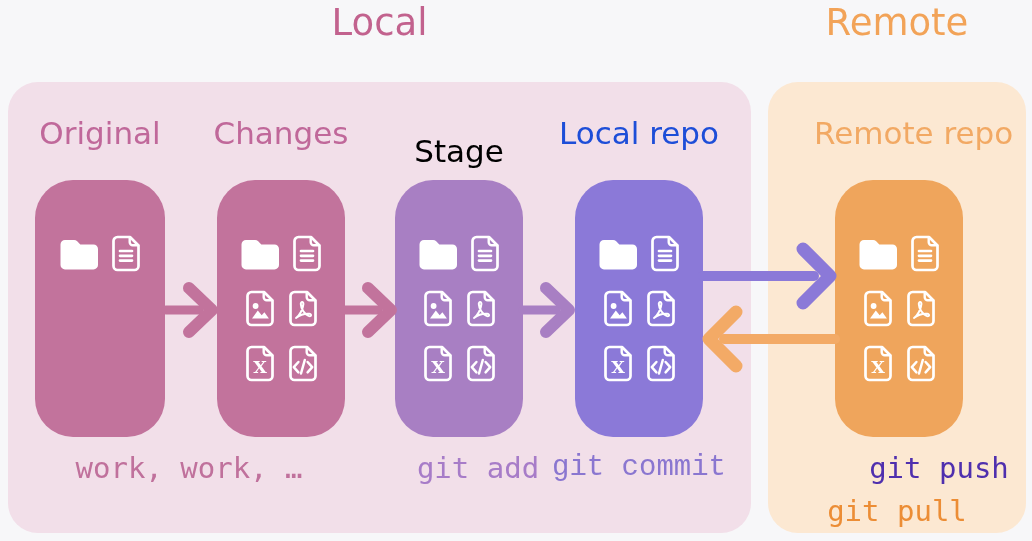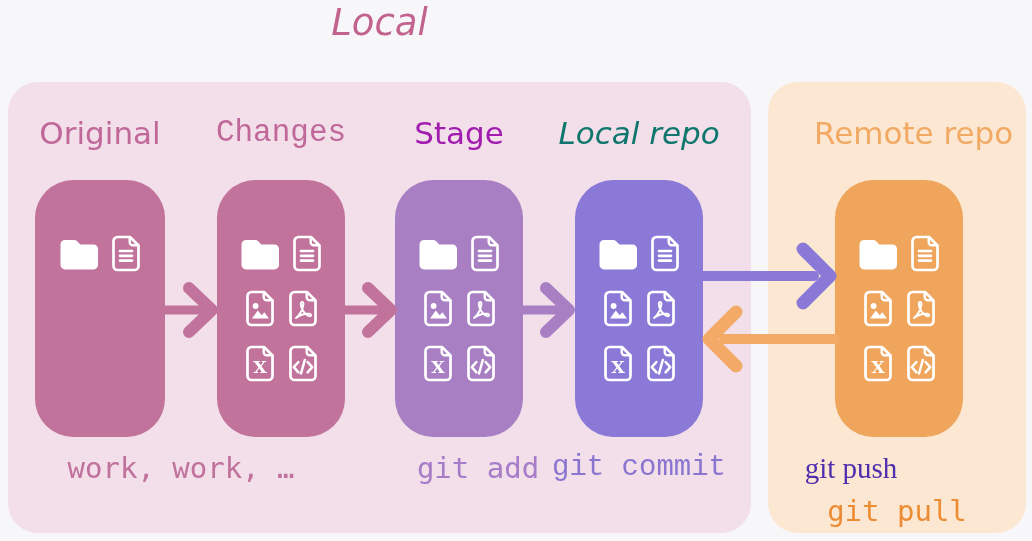--- a/index.html
+++ b/index.html
@@ -7,31 +7,31 @@
     position:relative; width:1032px; height:541px; overflow:hidden;
     background:#f7f7f9;
     font-family:"DejaVu Sans","Liberation Sans",sans-serif;
   }
   .zone { position:absolute; top:82px; height:451px; border-radius:30px; }
   .zone-local  { left:8px;   width:743px; }
   .zone-remote { left:768px; width:258px; }
 
   .zone-title {
     position:absolute; top:0; height:46px; line-height:46px;
-    text-align:center; font-size:37px; font-weight:500; white-space:nowrap;font-style:italic;
+    text-align:center; font-size:37px; font-weight:500; white-space:nowrap;
   }
   .zone-title-local  { left:8px;   width:743px; }
   .zone-title-remote { left:768px; width:258px; }
 
   .col-label {
     position:absolute; top:112px; height:42px; line-height:42px;
     text-align:center; font-size:31px; font-weight:400; white-space:nowrap;
   }
   .pos-label-original    { left:15px;  width:170px; }
-  .pos-label-changes     { left:196px; width:170px;font-family:Liberation Mono, monospace; }
+  .pos-label-changes     { left:196px; width:170px; }
   .pos-label-stage       { left:374px; width:170px; }
   .pos-label-local-repo  { left:554px; width:170px; }
   .pos-label-remote-repo { left:814px; width:170px; }
 
   .card { position:absolute; top:180px; height:257px; border-radius:38px; }
   .pos-card-original    { left:35px;  width:130px; }
   .pos-card-changes     { left:217px; width:128px; }
   .pos-card-stage       { left:395px; width:128px; }
   .pos-card-local-repo  { left:575px; width:128px; }
   .pos-card-remote-repo { left:835px; width:128px; }
@@ -40,38 +40,39 @@
   .icon-row  { display:flex; align-items:center; gap:11px; height:39px; }
   .icon-file   { width:32px; height:39px; display:block; }
   .icon-folder { width:40px; height:32px; display:block; }
 
   .cmd {
     position:absolute; top:448px; height:40px; line-height:40px;
     transform:translateX(-50%); white-space:nowrap;
     font-family:"DejaVu Sans Mono","Liberation Mono",monospace;
     font-size:29px;
   }
-  .pos-cmd-work       { left:181px; }
+  .pos-cmd-work       { left:189px; }
   .pos-cmd-git-add    { left:478px; }
   .pos-cmd-git-commit { left:639px;font-family:Liberation Mono, monospace; }
-  .pos-cmd-git-push   { left:851px; font-weight:500;font-family:Liberation Serif, serif; }
+  .pos-cmd-git-push   { left:939px; font-weight:500; }
   .pos-cmd-git-pull   { left:897px; top:491px; }
 
   .arrows { position:absolute; left:0; top:0; width:1032px; height:541px; pointer-events:none; }
   .hidden-defs { position:absolute; width:0; height:0; overflow:hidden; }
 </style>
 </head>
 <body>
 
 <div class="canvas">
 
   <div class="zone zone-local" style="background: rgb(242, 223, 233);"></div>
   <div class="zone zone-remote" style="background: rgb(252, 232, 210);"></div>
 
   <div class="zone-title zone-title-local" style="color: rgb(194, 98, 142);">Local</div>
+  <div class="zone-title zone-title-remote" style="color: rgb(242, 163, 88);">Remote</div>
 
   <div id="columns">
       <div class="col-label pos-label-original" style="color: rgb(192, 104, 154);">Original</div>
       <div class="card pos-card-original" style="background: rgb(194, 115, 156);">
         <div class="icon-rows">
           <div class="icon-row">
             <svg class="icon-folder">
               <use href="#sym-folder-icon"></use>
             </svg>
             <svg class="icon-file">
@@ -102,21 +103,21 @@
           <div class="icon-row">
             <svg class="icon-file">
               <use href="#sym-file-excel-icon"></use>
             </svg>
             <svg class="icon-file">
               <use href="#sym-file-code-icon"></use>
             </svg>
           </div>
         </div>
       </div>
-      <div class="col-label pos-label-stage" style="color: #a21caf;">Stage</div>
+      <div class="col-label pos-label-stage" style="color: #000000; margin-top: 18px;">Stage</div>
       <div class="card pos-card-stage" style="background: rgb(168, 127, 195);">
         <div class="icon-rows">
           <div class="icon-row">
             <svg class="icon-folder">
               <use href="#sym-folder-icon"></use>
             </svg>
             <svg class="icon-file">
               <use href="#sym-file-text-icon"></use>
             </svg>
           </div>
@@ -131,21 +132,21 @@
           <div class="icon-row">
             <svg class="icon-file">
               <use href="#sym-file-excel-icon"></use>
             </svg>
             <svg class="icon-file">
               <use href="#sym-file-code-icon"></use>
             </svg>
           </div>
         </div>
       </div>
-      <div class="col-label pos-label-local-repo" style="color: #0f766e; font-style: italic;">Local repo</div>
+      <div class="col-label pos-label-local-repo" style="color: #1d4ed8;">Local repo</div>
       <div class="card pos-card-local-repo" style="background: rgb(139, 121, 216);">
         <div class="icon-rows">
           <div class="icon-row">
             <svg class="icon-folder">
               <use href="#sym-folder-icon"></use>
             </svg>
             <svg class="icon-file">
               <use href="#sym-file-text-icon"></use>
             </svg>
           </div>

